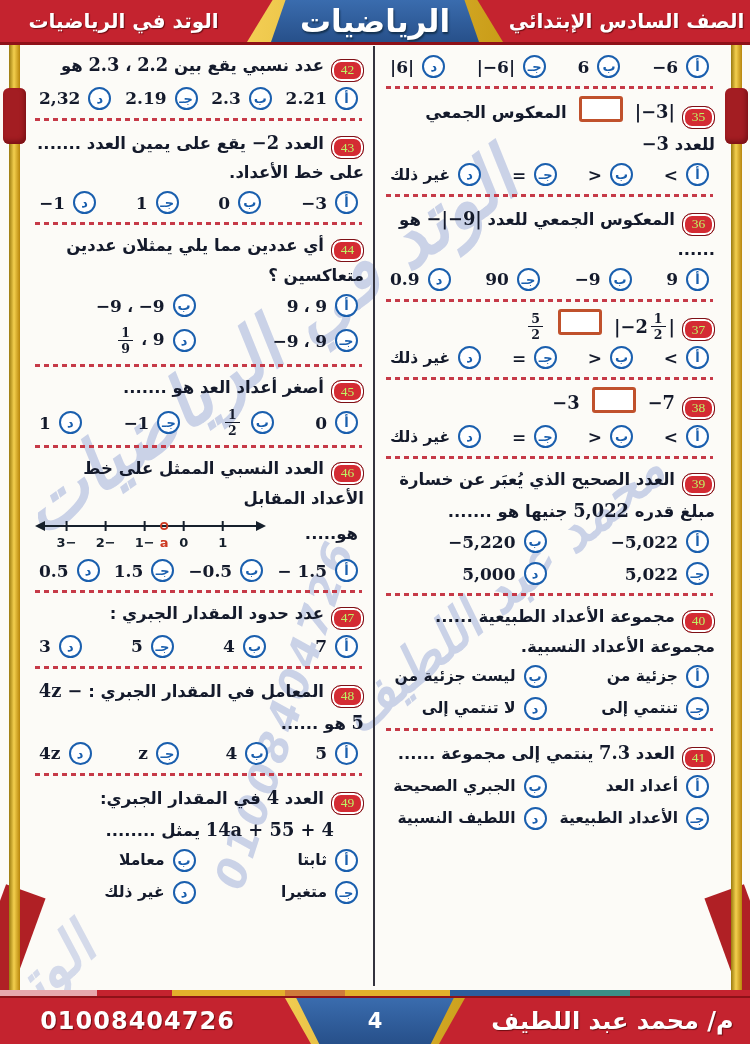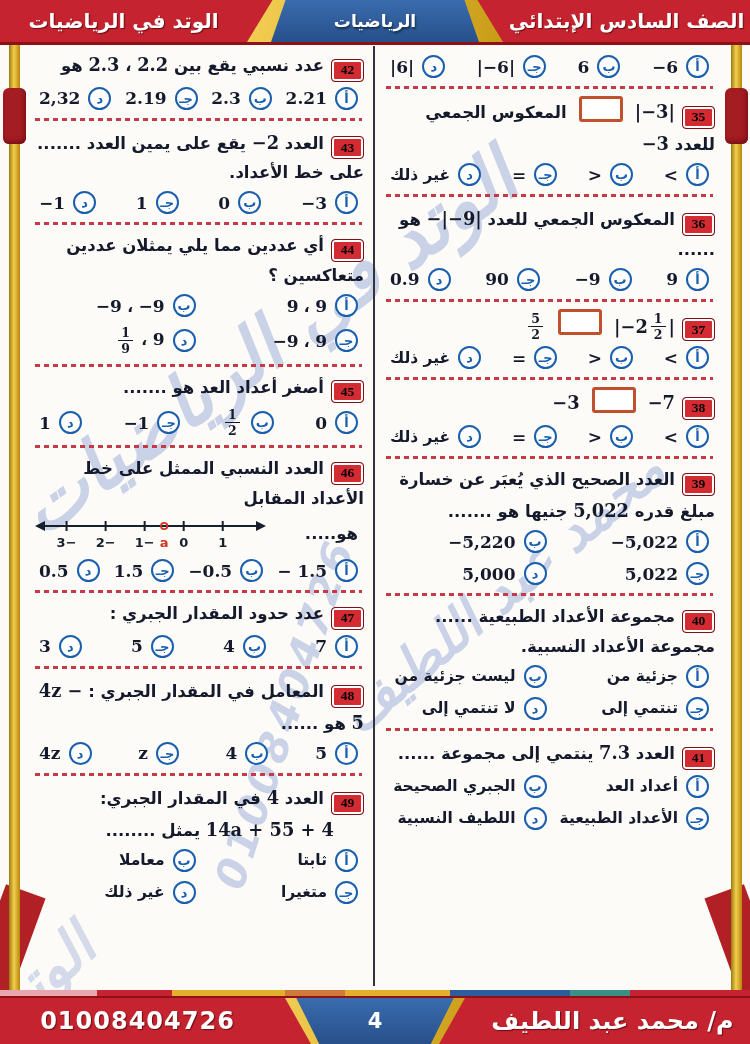--- a/index.html
+++ b/index.html
@@ -8,21 +8,21 @@
 
   
   .header{position:absolute;top:0;left:0;right:0;height:42px;background:#c4232f;
           border-bottom:3px solid #8e1118;display:flex;align-items:stretch;z-index:4;}
   .h-side{flex:1;display:flex;align-items:center;justify-content:center;color:#fff;
           font-weight:700;font-size:20px;text-shadow:1px 1px 1px #6d0d12;}
   .h-cwrap{width:256px;height:100%;clip-path:polygon(10% 0,90% 0,100% 100%,0 100%);
            background:linear-gradient(100deg,#f4cf55,#c99c17);display:flex;}
   .h-cblue{flex:1;margin:0 24px;clip-path:polygon(7% 0,93% 0,100% 100%,0 100%);
            background:linear-gradient(#3a6cae,#27508a);display:flex;align-items:center;
-           justify-content:center;color:#fff;font-weight:700;font-size:17px;
+           justify-content:center;color:#fff;font-weight:700;font-size:31px;
            text-shadow:1px 2px 2px #13304f;}
 
   
   .strip{position:absolute;bottom:46px;left:0;right:0;height:8px;z-index:4;
      background:linear-gradient(90deg,#e7a7ad 0 13%,#c4232f 13% 23%,#e3b02c 23% 38%,
      #cf7a3a 38% 46%,#e3b02c 46% 60%,#2c5d9c 60% 76%,#3a8f86 76% 84%,#c4232f 84% 100%);}
   .footer{position:absolute;bottom:0;left:0;right:0;height:46px;background:#c4232f;
           border-top:2px solid #8e1118;display:flex;align-items:stretch;z-index:4;}
   .f-side{flex:1;display:flex;align-items:center;justify-content:center;color:#fff;
           font-weight:700;font-size:24px;text-shadow:1px 1px 1px #6d0d12;}
@@ -55,22 +55,22 @@
   
   .content{position:absolute;top:46px;bottom:58px;left:24px;right:26px;display:flex;z-index:1;}
   .col{flex:1 1 0;min-width:0;padding:2px 9px 0;}
   .col.first{border-left:2px solid #33333d;}
 
   .question{padding:2px 0 1px;}
   .qline,.qline2{font-weight:700;color:#141a2b;font-size:16.5px;line-height:1.65;}
   .qline2{padding-right:30px;}
   .nlrow{display:flex;align-items:center;justify-content:space-between;padding-right:6px;}
   .badge{display:inline-flex;align-items:center;justify-content:center;min-width:25px;height:21px;
-         background:#d42b33;color:#000000;font-size:13.5px;font-weight:700;border:1px solid #7e1016;
-         box-shadow:inset 0 0 0 2px #fff;margin-left:7px;vertical-align:-3px;border-radius:4px;
+         background:#d42b33;color:#bef264;font-size:13.5px;font-weight:400;border:1px solid #7e1016;
+         box-shadow:inset 0 0 0 2px #fff;margin-left:7px;vertical-align:-3px;border-radius:10px;
          padding:0 3px;font-family:"Liberation Serif",serif;}
   .m{direction:ltr;unicode-bidi:isolate;font-family:"DejaVu Serif",serif;font-size:1.08em;font-weight:700;}
   .mg{direction:ltr;unicode-bidi:isolate;display:inline-flex;align-items:center;vertical-align:middle;}
   .frac{display:inline-flex;flex-direction:column;align-items:center;vertical-align:middle;
         line-height:1.05;font-family:"DejaVu Serif",serif;font-weight:700;font-size:12.5px;
         margin:0 3px;direction:ltr;color:#141a2b;}
   .frac .top{border-bottom:1.6px solid #141a2b;padding:0 3px 1px;}
   .frac .bot{padding-top:1px;}
   .blankbox{display:inline-block;width:38px;height:20px;border:3px solid #c0512c;border-radius:3px;
             vertical-align:-4px;margin:0 12px;background:#fff;}

